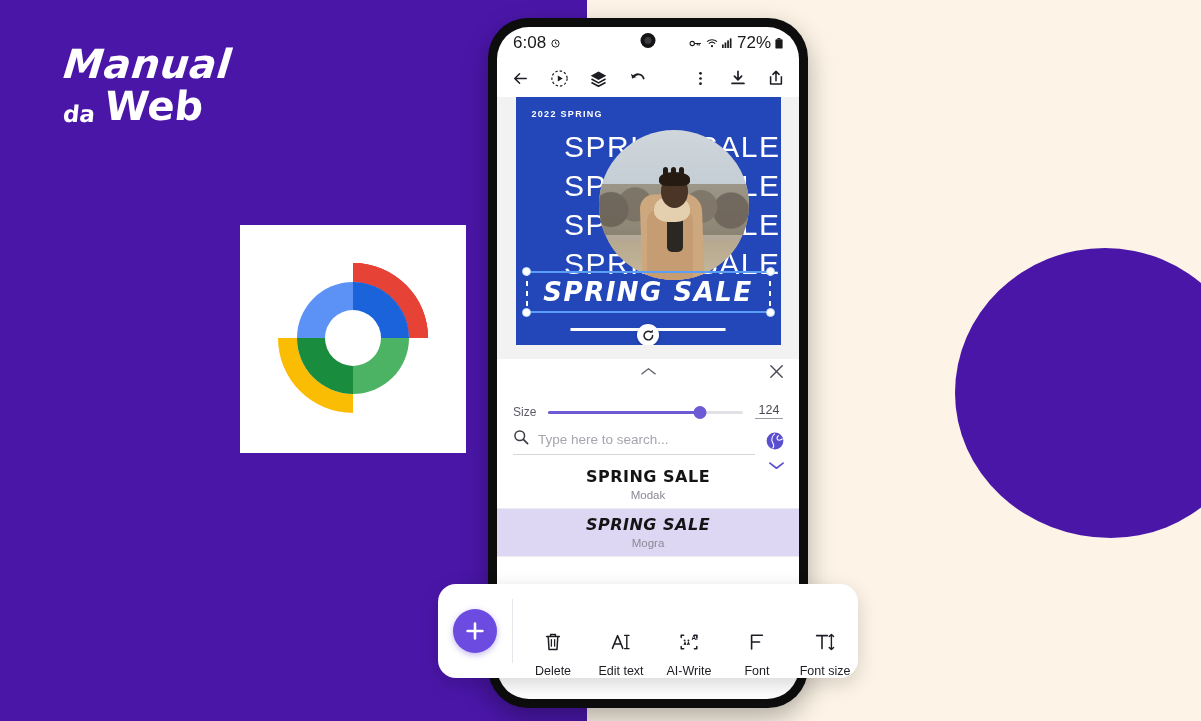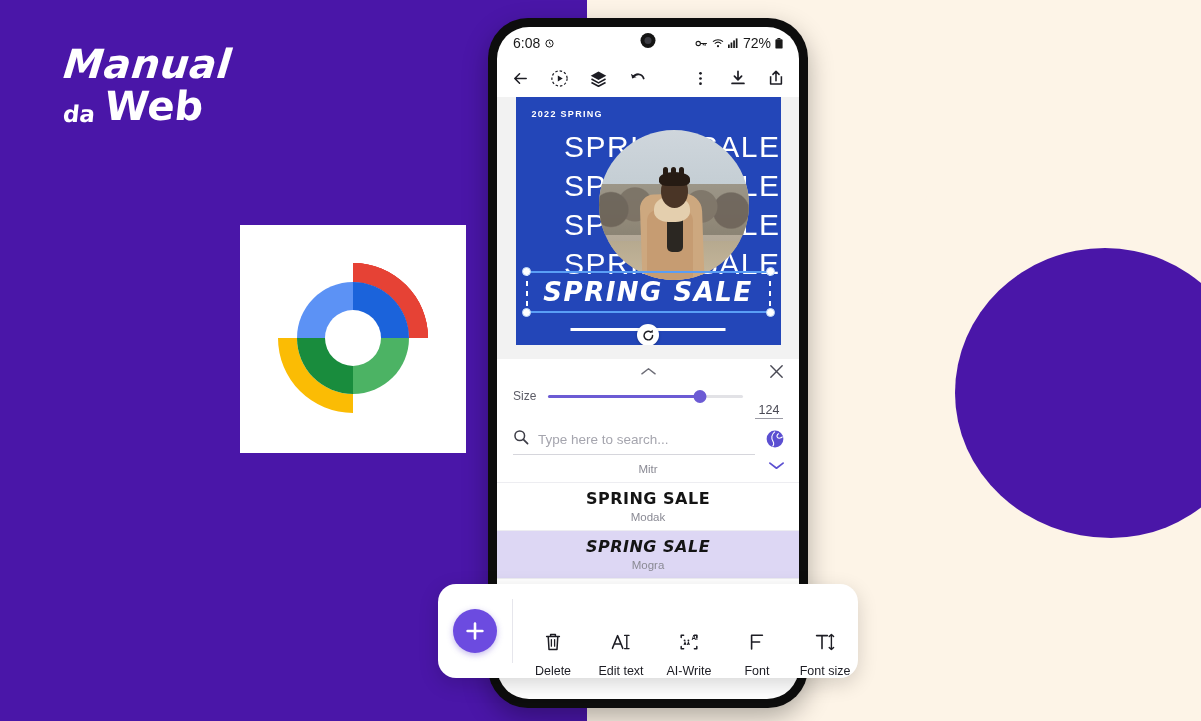--- a/index.html
+++ b/index.html
@@ -78,21 +78,21 @@
   }
   .phone-inner {
     position:relative; width:100%; height:100%;
     background:#ffffff; border-radius:32px; overflow:hidden;
   }
 
   
   .statusbar {
     position:relative; height:32px;
     display:flex; align-items:center; justify-content:space-between;
-    padding:0 16px; font-size:14px; color:#1a1a1a;
+    padding:0 16px; font-size:17px; color:#1a1a1a;
   }
   .sb-left { display:flex; align-items:center; gap:5px; }
   .sb-right { display:flex; align-items:center; gap:4px; }
   .punch-hole {
     position:absolute; left:50%; top:6px; transform:translateX(-50%);
     width:15px; height:15px; border-radius:50%;
     background:#141414;
     display:flex; align-items:center; justify-content:center;
   }
   .punch-hole i {
@@ -218,38 +218,38 @@
 
   
   .sheet { position:relative; background:#ffffff; }
   .sheet-head {
     position:relative; height:26px;
     display:flex; align-items:center; justify-content:center;
   }
   .sheet-close { position:absolute; right:14px; top:4px; cursor:pointer; }
 
   .size-row {
-    display:flex; align-items:flex-start; gap:12px;
+    display:flex; align-items:flex-end; gap:12px;
     padding:4px 16px 8px 16px;
   }
   .size-label { font-size:12px; color:#5c5c66; }
   .slider { position:relative; flex:1; height:14px; display:flex; align-items:center; }
   .slider .track { position:absolute; left:0; right:0; height:3px; background:#e2e2e6; border-radius:2px; }
   .slider .fill { position:absolute; left:0; width:78%; height:3px; background:#6C5BD4; border-radius:2px; }
   .slider .thumb {
     position:absolute; left:78%; transform:translateX(-50%);
     width:13px; height:13px; border-radius:50%; background:#6C5BD4;
   }
   .size-value {
     font-size:12.5px; color:#4a4a55; min-width:28px; text-align:center;
     border-bottom:1px solid #9a9aa4; padding-bottom:1px;margin-top:14px;
   }
 
   .search-row {
-    display:flex; align-items:flex-start; gap:10px;
+    display:flex; align-items:flex-end; gap:10px;
     padding:2px 14px 6px 16px;
   }
   .search-field {
     flex:1; display:flex; align-items:center; gap:9px;
     border-bottom:1px solid #d6d6dc; padding-bottom:5px;
   }
   .search-input {
     border:none; outline:none; background:transparent;
     font-family:"Liberation Sans", sans-serif; font-size:13.5px;
     color:#9b9ba5; width:100%;
@@ -520,23 +520,20 @@
         </span>
       </div>
 
       <div class="font-list">
         <span class="list-chevron">
           <svg width="17" height="11" viewBox="0 0 18 11">
                 <path d="M2 3 L9 8.4 L16 3" stroke="#5B4FD1" stroke-width="1.8" fill="none" stroke-linecap="round" stroke-linejoin="round"></path>
               </svg>
         </span>
 
-        <div class="font-item partial">
-          <div class="font-name">Mitr</div>
-        </div>
 
         <div class="font-item">
           <div class="font-preview modak">SPRING SALE</div>
           <div class="font-name">Modak</div>
         </div>
 
         <div class="font-item selected">
           <div class="font-preview mogra">SPRING SALE</div>
           <div class="font-name">Mogra</div>
         </div>

